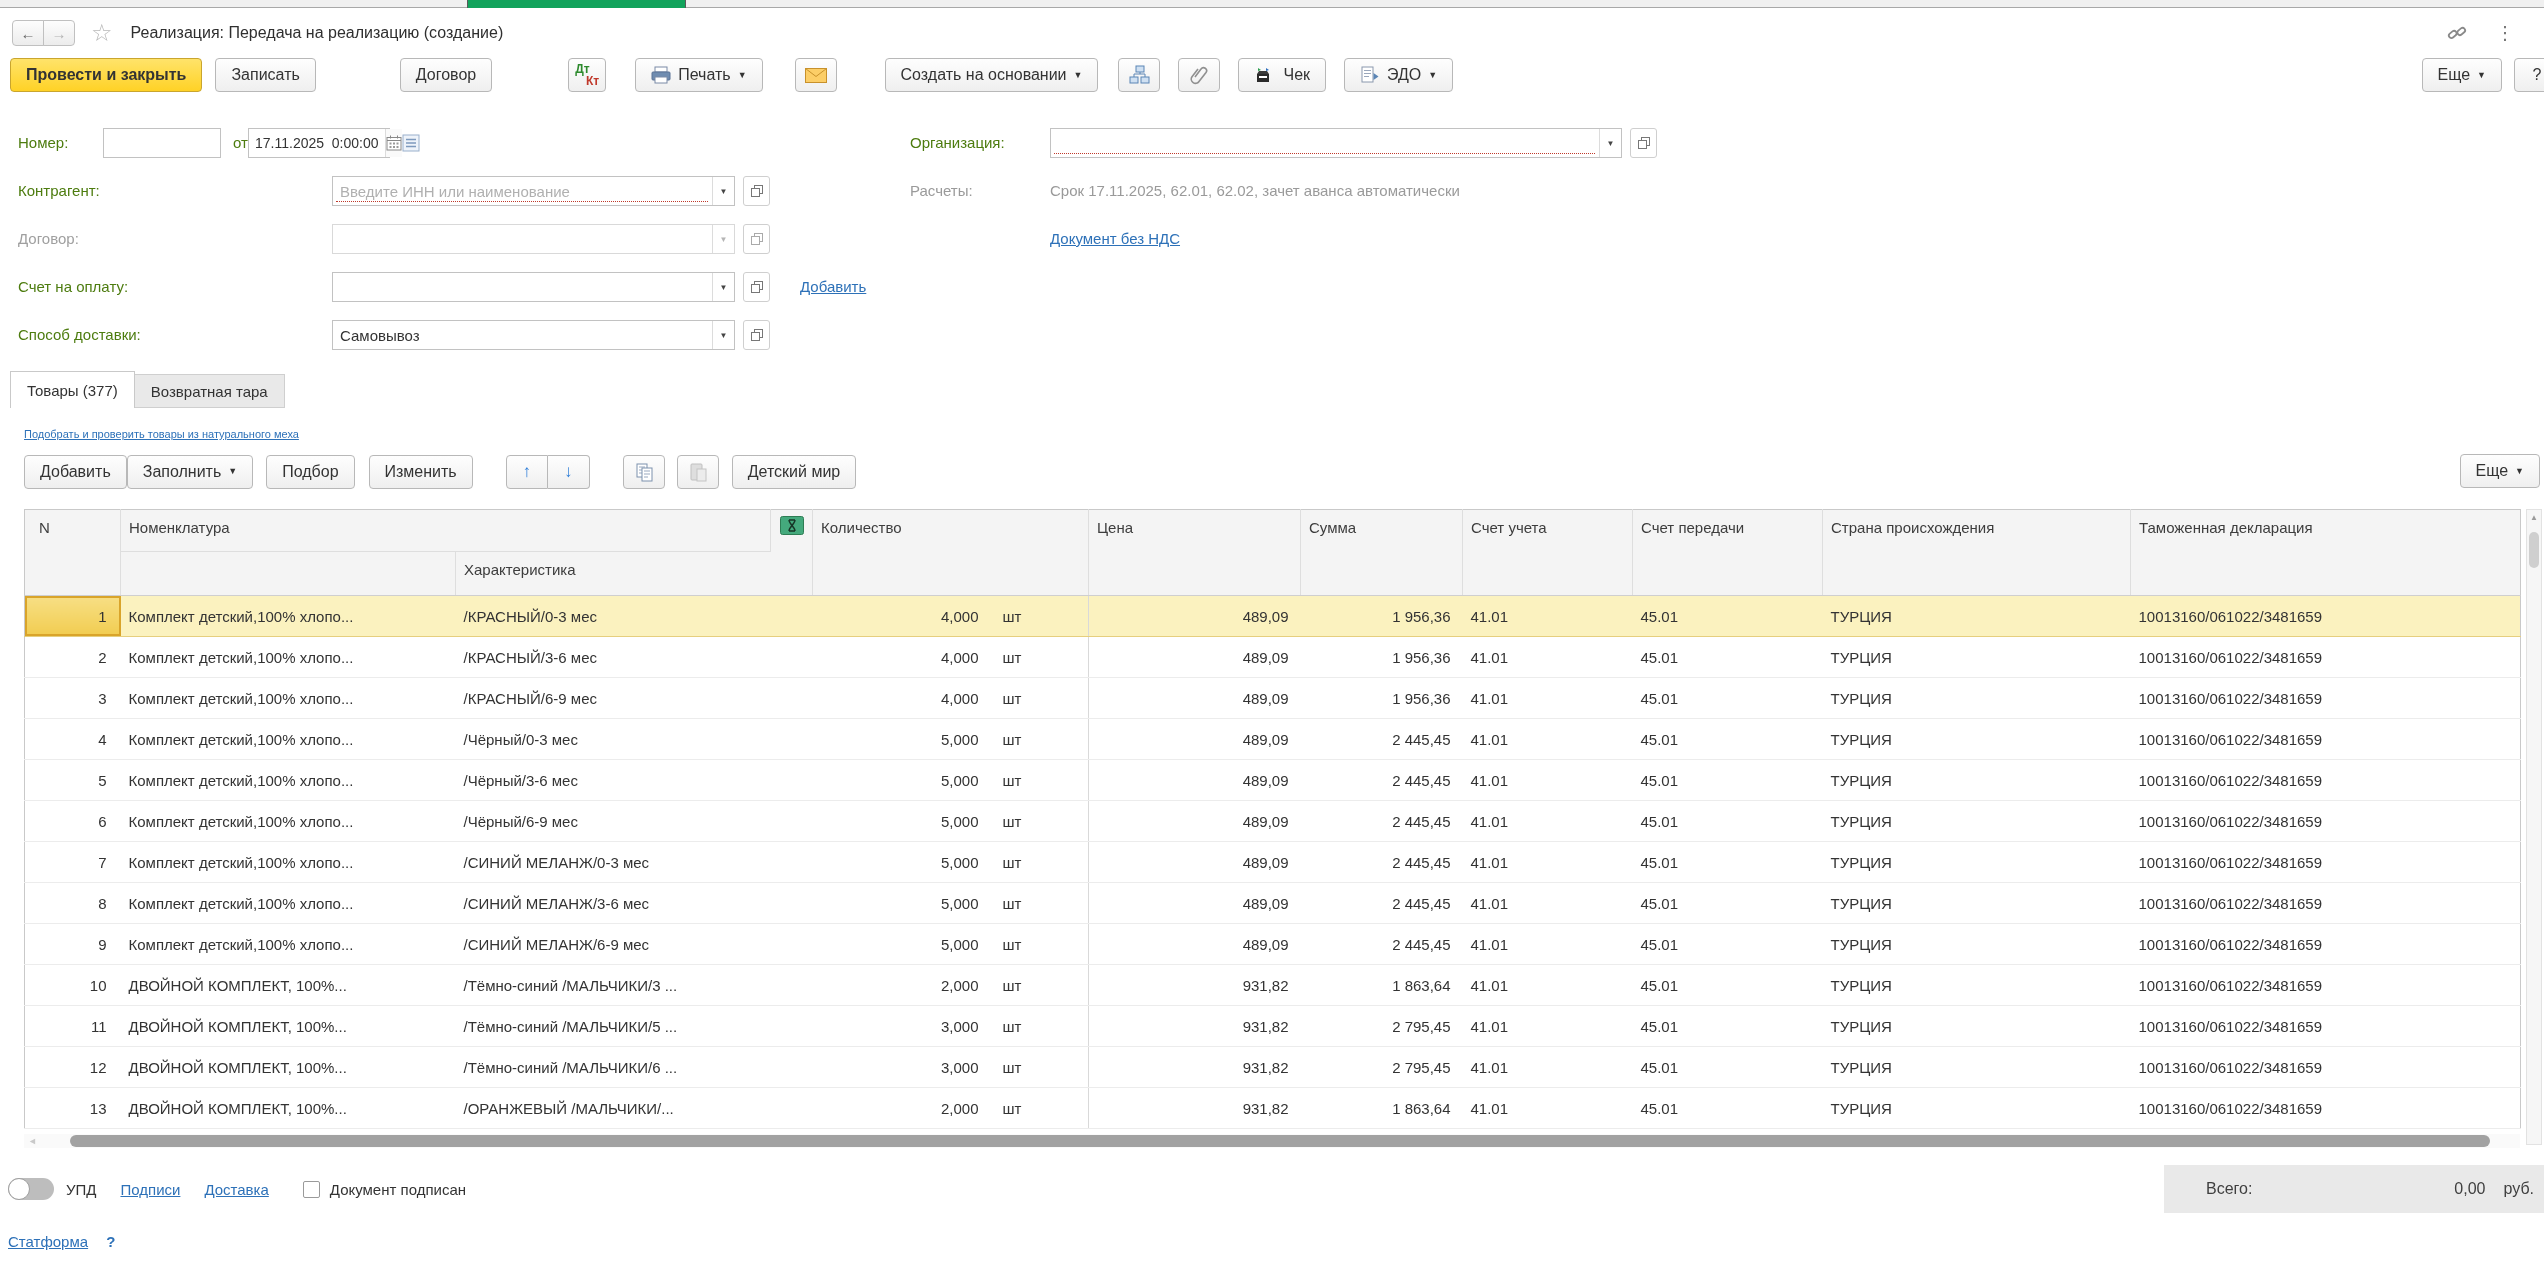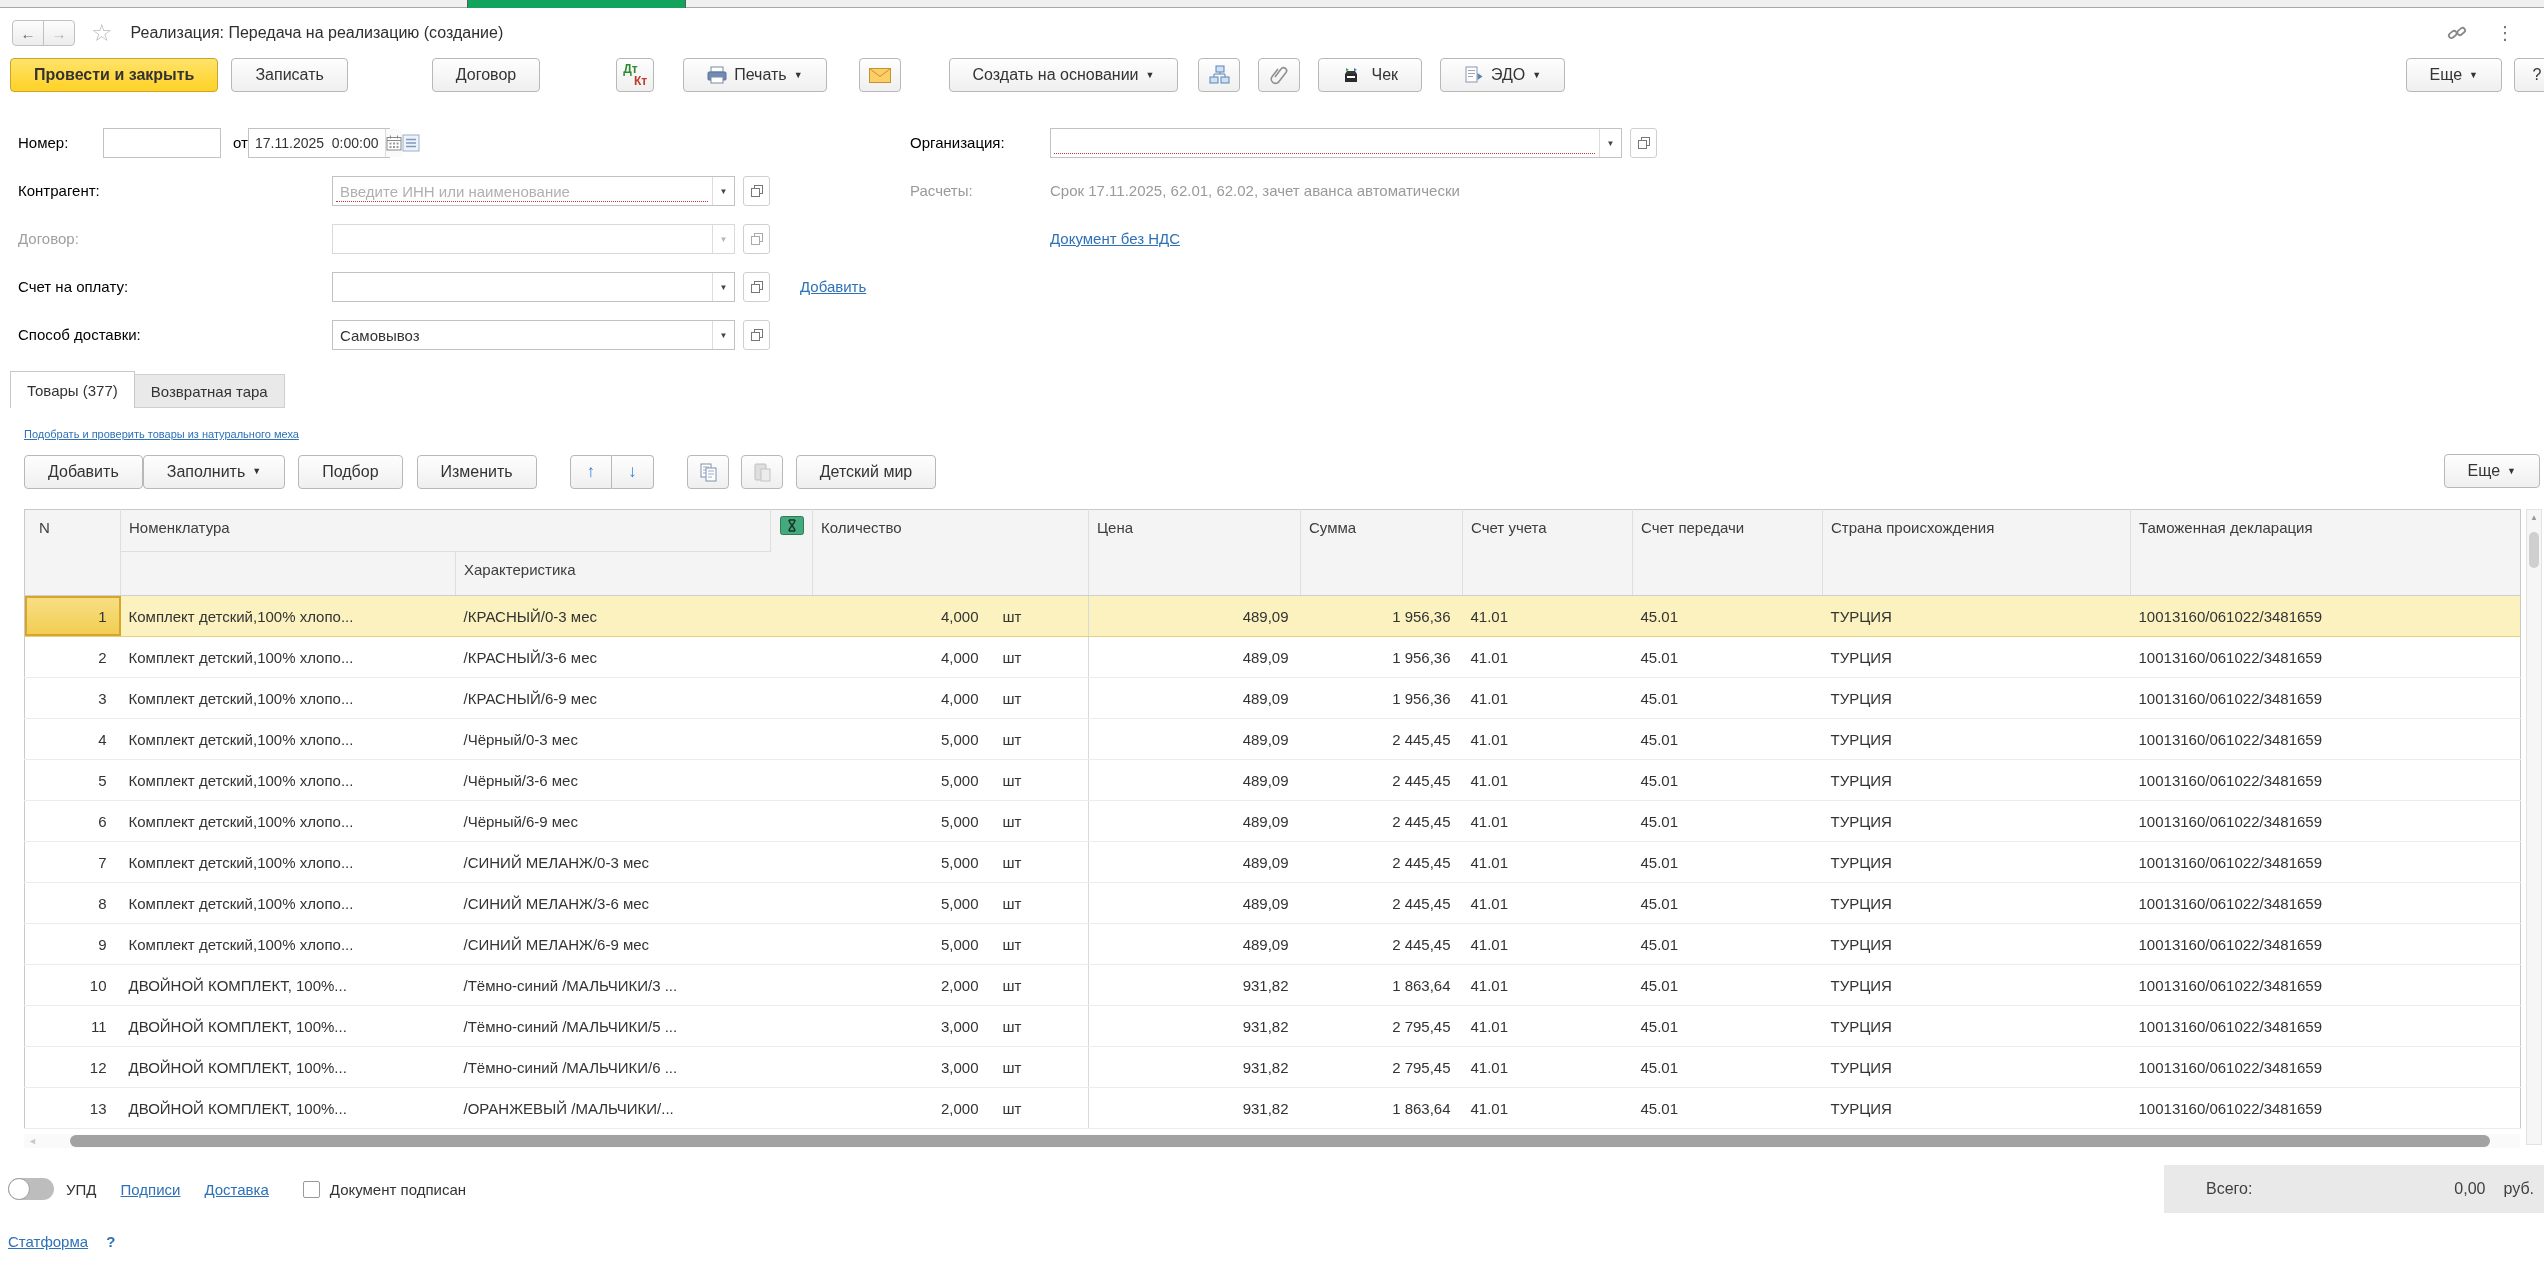--- a/index.html
+++ b/index.html
@@ -20,34 +20,34 @@
   .nav-btn.first { border-radius:4px 0 0 4px; }
   .nav-btn.second { border-radius:0 4px 4px 0; margin-left:-1px; }
   .nav-btn.second span { color:#b3b3b3; }
   .star { font-size:24px; color:#b8b8b8; margin:0 12px 0 16px; line-height:1; }
   .title { font-size:16px; font-weight:normal; color:#2f2f2f; margin:0 0 0 6px; white-space:nowrap; }
   .titlebar-right { position:absolute; right:30px; top:14px; display:flex; align-items:center; gap:28px; }
   .kebab { font-size:18px; color:#6f6f6f; line-height:1; }
   
   .toolbar { position:relative; display:flex; align-items:center; padding:6px 0 8px 10px; }
   .btn { height:34px; border:1px solid #b8b8b8; border-radius:4px; background:linear-gradient(#fefefe,#efefef);
-    font-family:inherit; font-size:16px; color:#333; padding:0 23px;
+    font-family:inherit; font-size:16px; color:#333; padding:0 15px;
     display:inline-flex; align-items:center; gap:7px; white-space:nowrap; }
   .btn.primary { background:linear-gradient(#FFE36A,#FFD226); border-color:#C9A52E; font-weight:bold; }
   .caret { font-size:9px; color:#333; line-height:1; }
   .icon-btn { width:42px; padding:0; justify-content:center; }
   .dtkt { position:relative; width:38px; }
   .dt { position:absolute; left:6px; top:3px; color:#2E8B2E; font-size:12px; font-weight:bold; }
   .kt { position:absolute; right:6px; bottom:3px; color:#C0392B; font-size:12px; font-weight:bold; }
   .toolbar-right { position:absolute; right:-16px; top:6px; display:flex; gap:12px; }
   .btn.help { width:46px; justify-content:center; padding:0; }
   
   .form-area { position:relative; height:258px; font-size:15px; }
   .frow { position:absolute; left:0; right:0; height:30px; }
-  .flabel { position:absolute; top:6px; color:#000000; white-space:nowrap; }
+  .flabel { position:absolute; top:6px; color:#4d7c0f; white-space:nowrap; }
   .flabel.dim { color:#9f9f9f; }
   .finput { position:absolute; height:30px; border:1px solid #c2c2c2; padding:0 6px;
     font-family:inherit; font-size:15px; color:#333; }
   .combo { position:absolute; height:30px; border:1px solid #c2c2c2; background:#fff; display:flex; }
   .combo.disabled { border-color:#d9d9d9; }
   .combo input { flex:1; min-width:0; border:none; outline:none; padding:0 7px; background:transparent;
     font-family:inherit; font-size:15px; color:#333; }
   .combo input::placeholder { color:#b0b0b0; }
   .combo .arrow { width:22px; border-left:1px solid #dcdcdc; display:flex; align-items:center;
     justify-content:center; font-size:8px; color:#444; }

